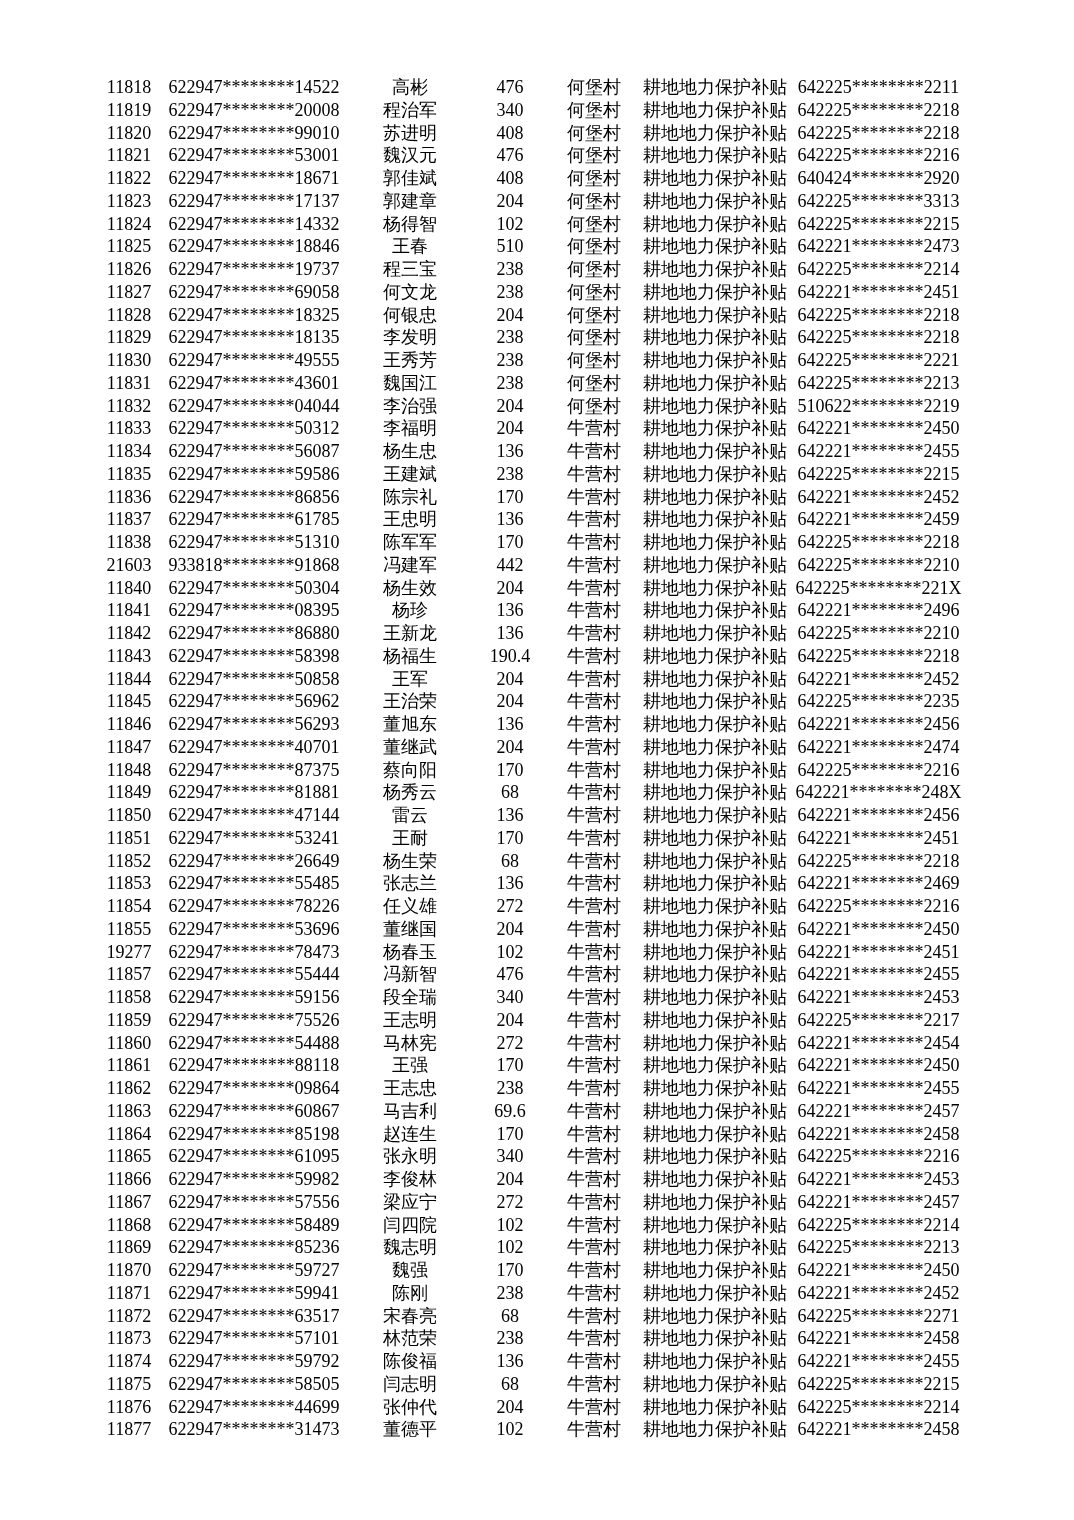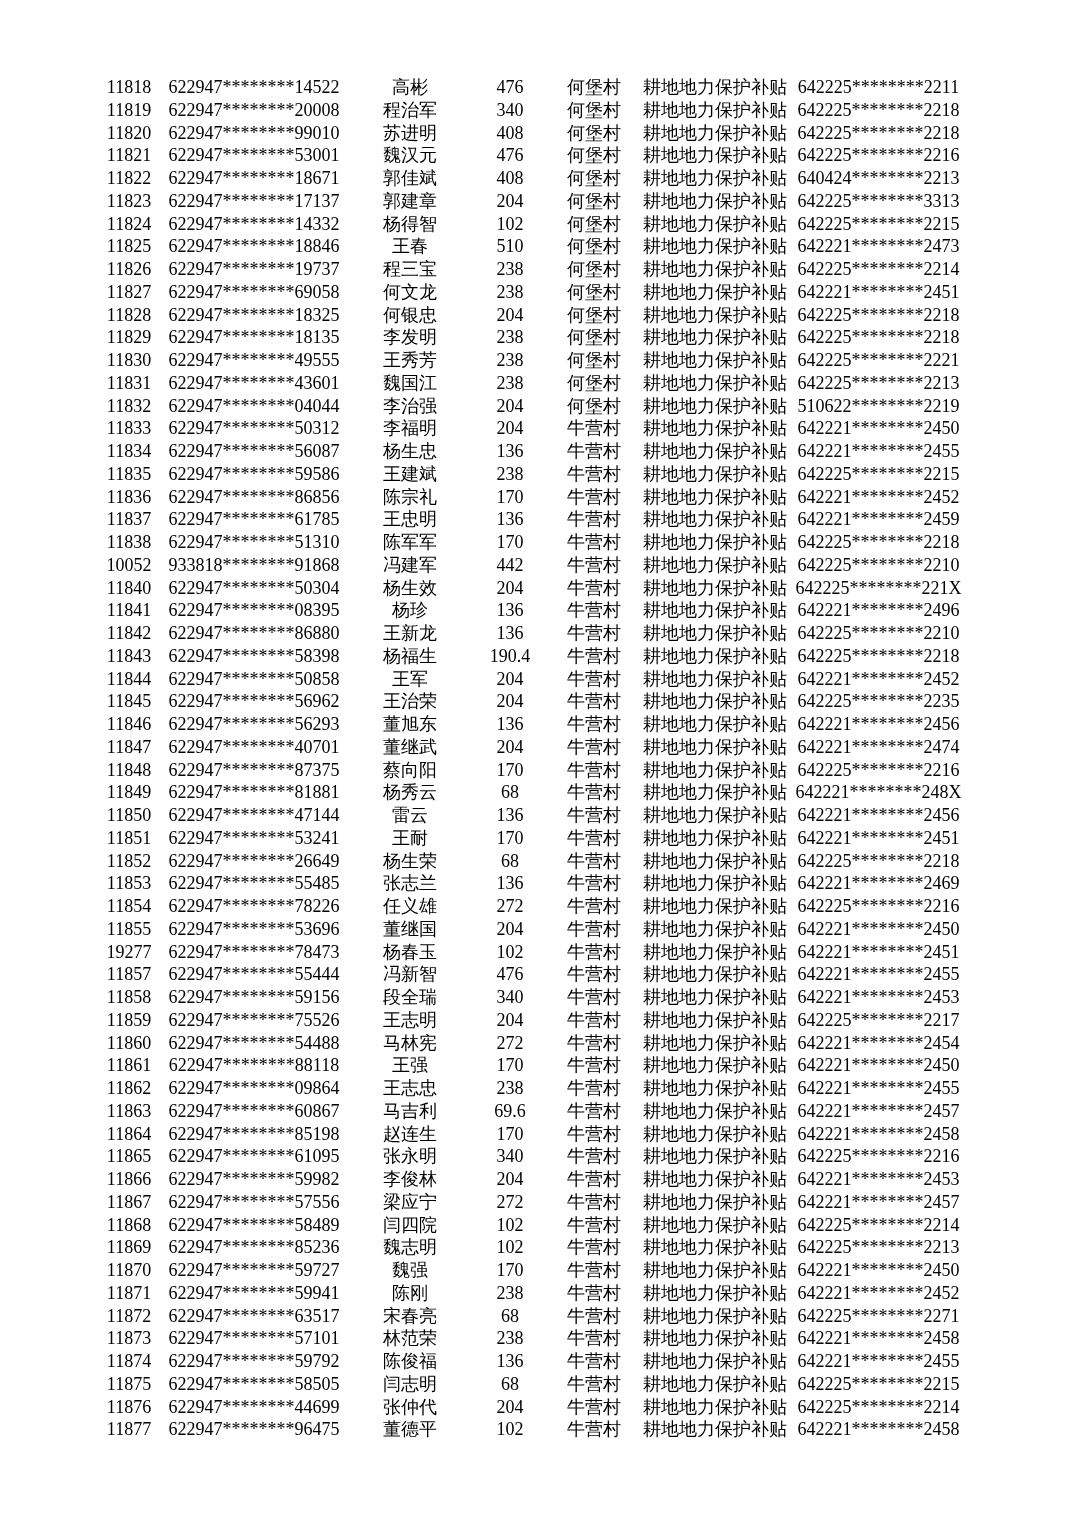--- a/index.html
+++ b/index.html
@@ -76,21 +76,21 @@
     <div class="cell">642225********2216</div>
   </div>
 
   <div class="row">
     <div class="cell">11822</div>
     <div class="cell">622947********18671</div>
     <div class="cell">郭佳斌</div>
     <div class="cell">408</div>
     <div class="cell">何堡村</div>
     <div class="cell">耕地地力保护补贴</div>
-    <div class="cell">640424********2213</div>
+    <div class="cell">640424********2920</div>
   </div>
 
   <div class="row">
     <div class="cell">11823</div>
     <div class="cell">622947********17137</div>
     <div class="cell">郭建章</div>
     <div class="cell">204</div>
     <div class="cell">何堡村</div>
     <div class="cell">耕地地力保护补贴</div>
     <div class="cell">642225********3313</div>
@@ -240,21 +240,21 @@
     <div class="cell">11838</div>
     <div class="cell">622947********51310</div>
     <div class="cell">陈军军</div>
     <div class="cell">170</div>
     <div class="cell">牛营村</div>
     <div class="cell">耕地地力保护补贴</div>
     <div class="cell">642225********2218</div>
   </div>
 
   <div class="row">
-    <div class="cell">10052</div>
+    <div class="cell">21603</div>
     <div class="cell">933818********91868</div>
     <div class="cell">冯建军</div>
     <div class="cell">442</div>
     <div class="cell">牛营村</div>
     <div class="cell">耕地地力保护补贴</div>
     <div class="cell">642225********2210</div>
   </div>
 
   <div class="row">
     <div class="cell">11840</div>
@@ -621,21 +621,21 @@
     <div class="cell">622947********44699</div>
     <div class="cell">张仲代</div>
     <div class="cell">204</div>
     <div class="cell">牛营村</div>
     <div class="cell">耕地地力保护补贴</div>
     <div class="cell">642225********2214</div>
   </div>
 
   <div class="row">
     <div class="cell">11877</div>
-    <div class="cell">622947********96475</div>
+    <div class="cell">622947********31473</div>
     <div class="cell">董德平</div>
     <div class="cell">102</div>
     <div class="cell">牛营村</div>
     <div class="cell">耕地地力保护补贴</div>
     <div class="cell">642221********2458</div>
   </div>
 </div>
 </div>
 
 </body></html>

